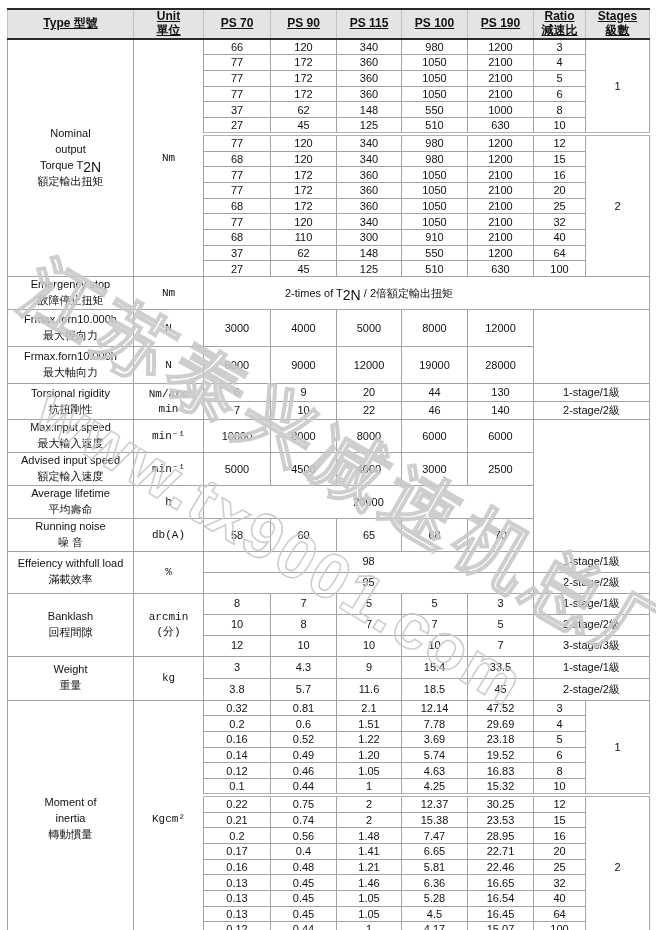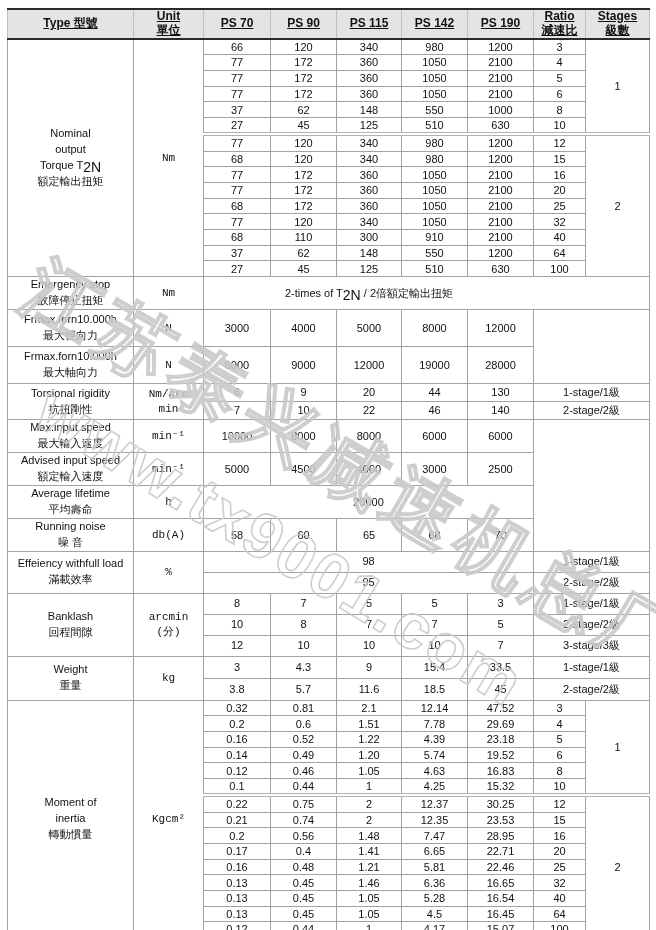--- a/index.html
+++ b/index.html
@@ -70,21 +70,21 @@
         <th>
             <div>PS 70</div>
           </th>
         <th>
             <div>PS 90</div>
           </th>
         <th>
             <div>PS 115</div>
           </th>
         <th>
-            <div>PS 142</div>
+            <div>PS 100</div>
           </th>
         <th>
             <div>PS 190</div>
           </th>
         <th>
             <div>Ratio</div>
             <div>減速比</div>
           </th>
         <th>
             <div>Stages</div>
@@ -425,21 +425,21 @@
           <td>0.6</td>
           <td>1.51</td>
           <td>7.78</td>
           <td>29.69</td>
           <td>4</td>
         </tr>
       <tr class="rw">
           <td>0.16</td>
           <td>0.52</td>
           <td>1.22</td>
-          <td>4.39</td>
+          <td>3.69</td>
           <td>23.18</td>
           <td>5</td>
         </tr>
       <tr class="rw">
           <td>0.14</td>
           <td>0.49</td>
           <td>1.20</td>
           <td>5.74</td>
           <td>19.52</td>
           <td>6</td>
@@ -467,21 +467,21 @@
           <td>2</td>
           <td>12.37</td>
           <td>30.25</td>
           <td>12</td>
         <td class="stg" rowspan="9">2</td>
       </tr>
       <tr class="rw">
           <td>0.21</td>
           <td>0.74</td>
           <td>2</td>
-          <td>12.35</td>
+          <td>15.38</td>
           <td>23.53</td>
           <td>15</td>
         </tr>
       <tr class="rw">
           <td>0.2</td>
           <td>0.56</td>
           <td>1.48</td>
           <td>7.47</td>
           <td>28.95</td>
           <td>16</td>

